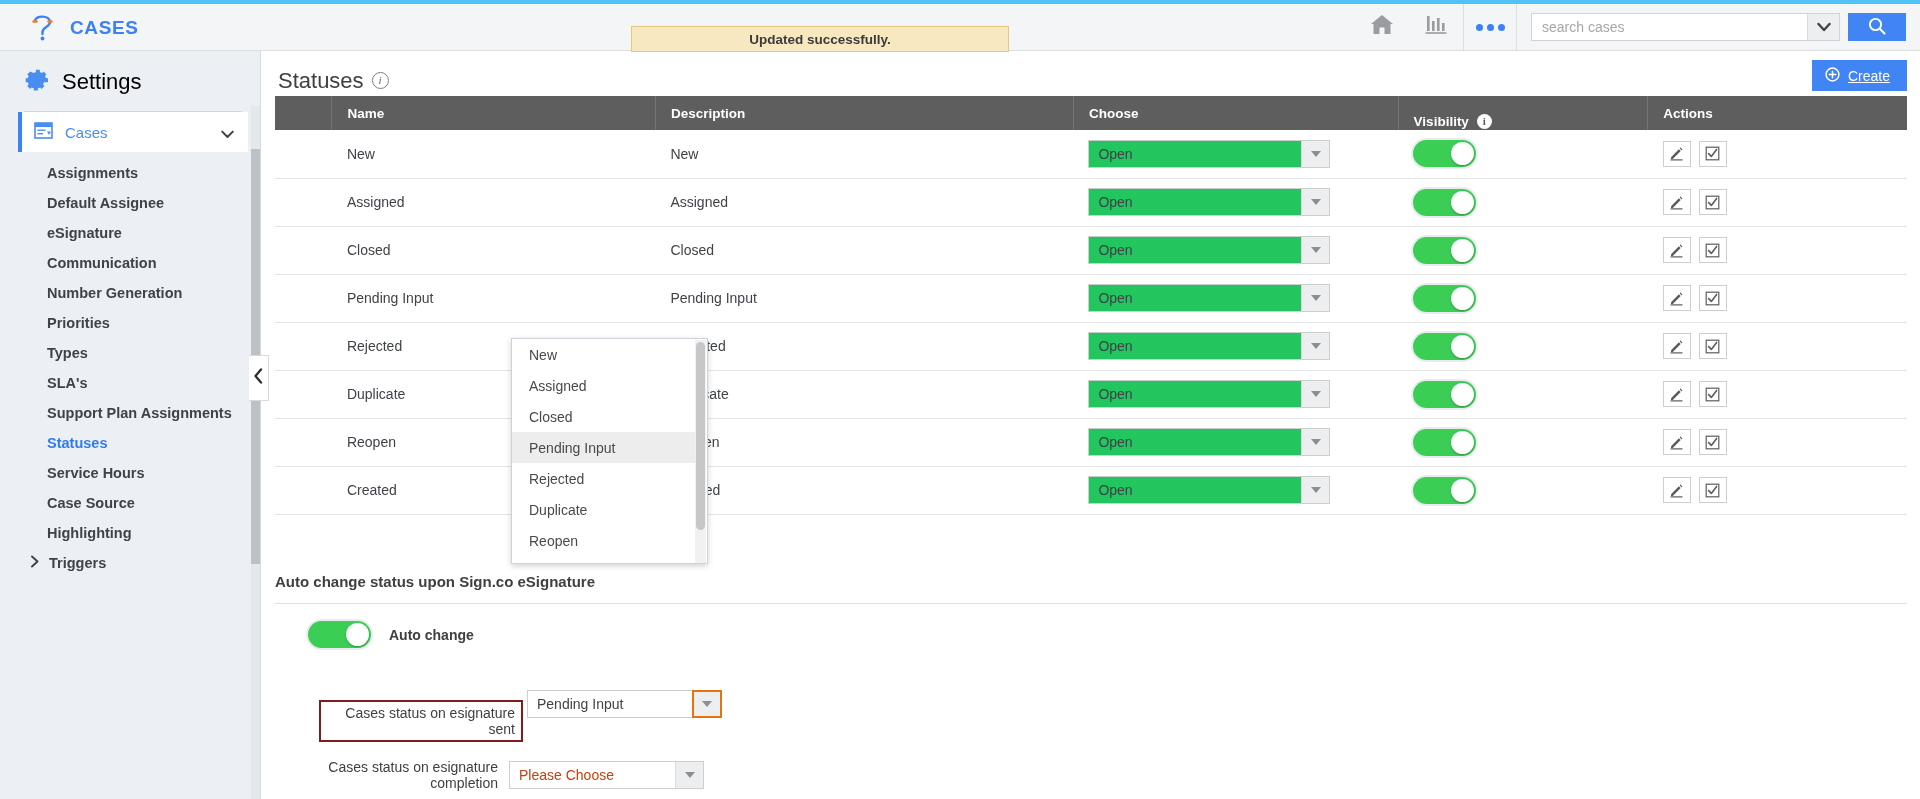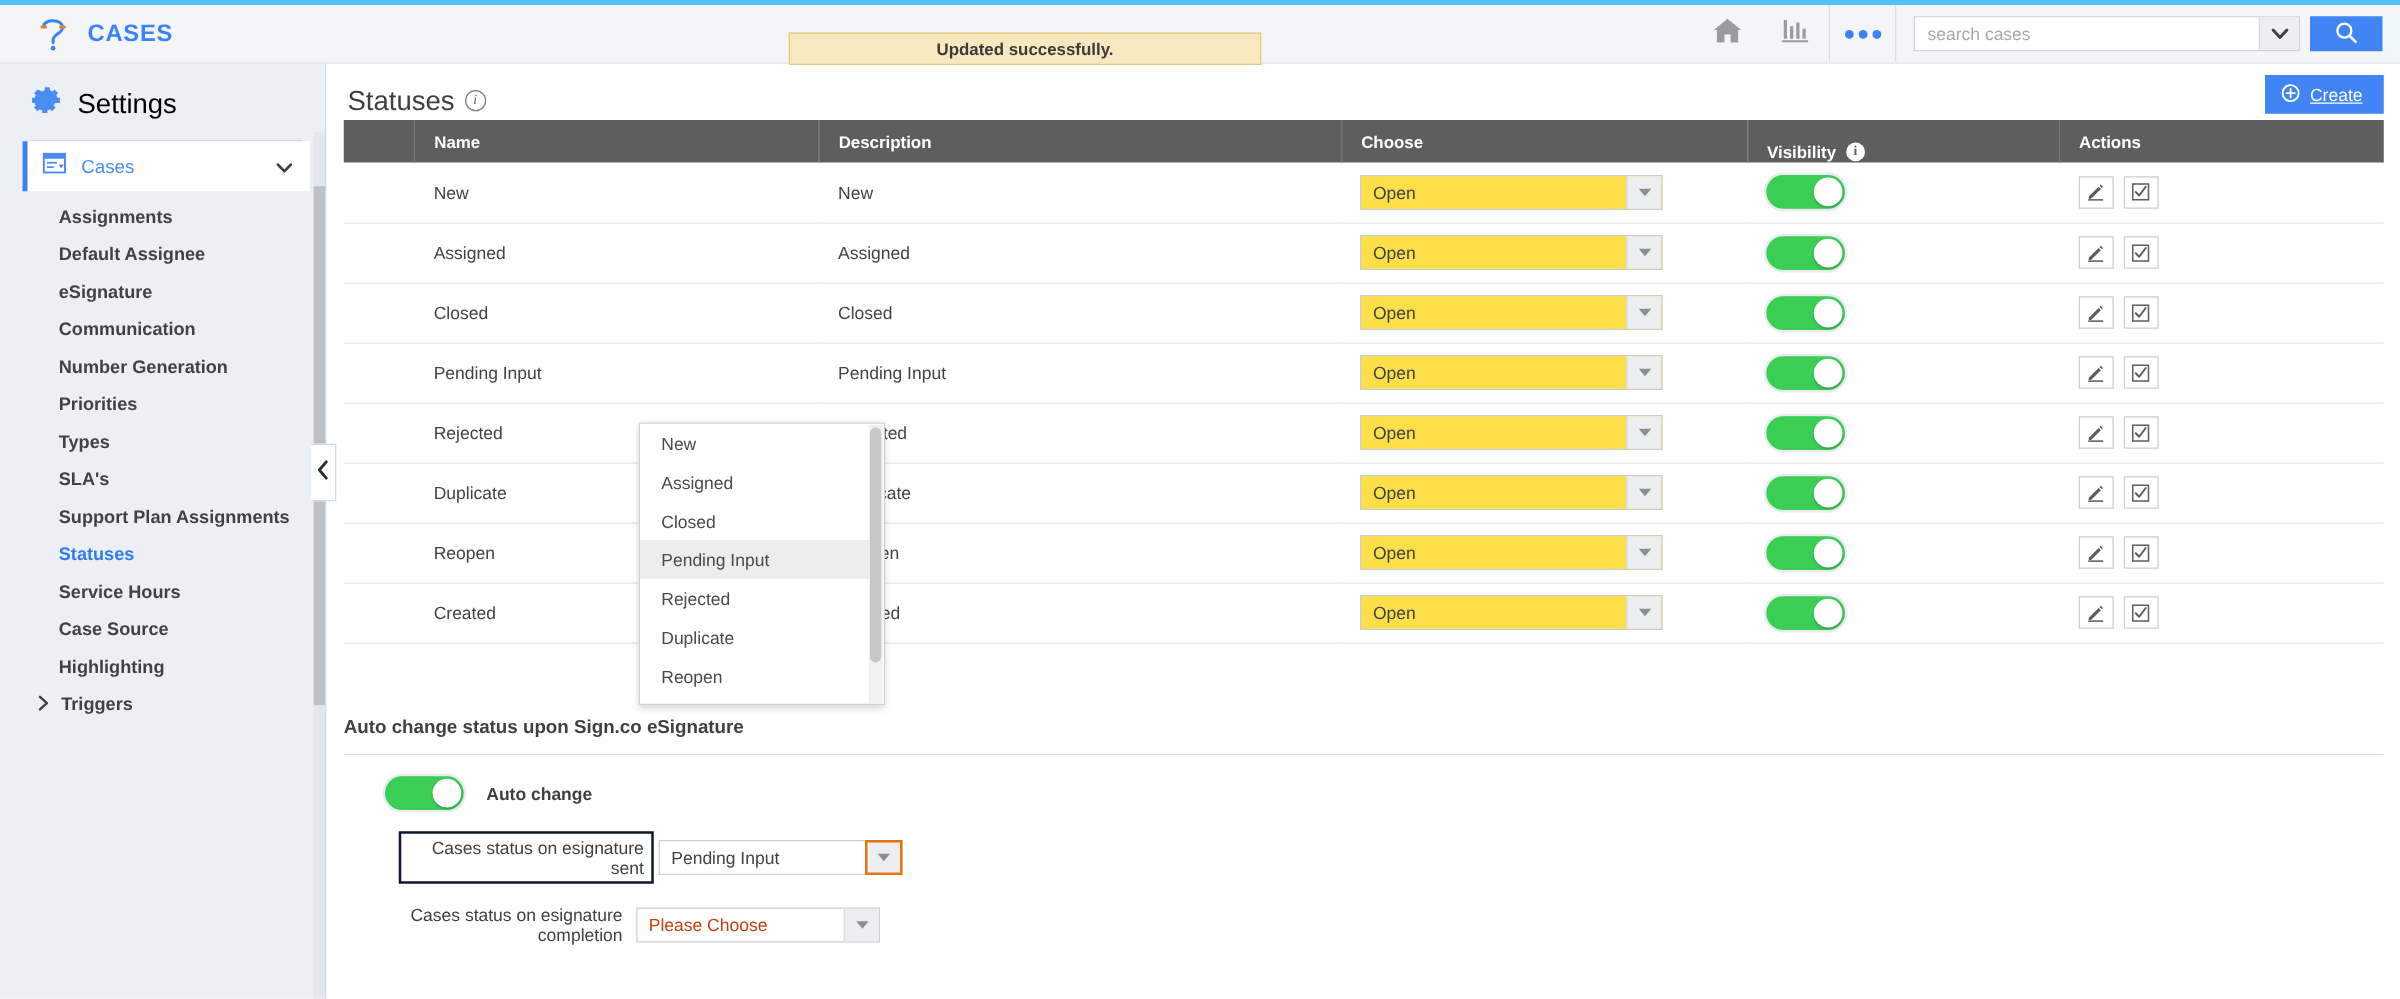--- a/index.html
+++ b/index.html
@@ -189,21 +189,21 @@
   .vis-head { display: inline-flex; align-items: center; gap: 8px; margin-top: 16px; }
   .info-dark {
     display: inline-flex; align-items: center; justify-content: center;
     width: 15px; height: 15px; border-radius: 50%; background: #fff; color: #5e5e5e;
     font-size: 11px; font-weight: bold; font-family: "Liberation Serif", serif;
     line-height: 1;
   }
 
   .select-ctl {
     display: flex; width: 242px; height: 28px;
-    border: 1px solid #ccced2; background: #fde047;
+    border: 1px solid #ccced2; background: #22c55e;
   }
   .select-ctl .val {
     flex: 1; display: flex; align-items: center; padding-left: 9px;
     font-size: 14px; color: #3f4348;
   }
   .select-ctl .arw {
     width: 28px; background: #eceef0; border-left: 1px solid #d9dbde;
     display: flex; align-items: center; justify-content: center;
   }
   .tri-down {
@@ -240,23 +240,24 @@
     position: absolute; right: 2px; top: 2px; width: 23px; height: 23px;
     border-radius: 50%; background: #fff; box-shadow: 0 1px 2px rgba(0,0,0,.28);
   }
   .auto-lbl { margin-left: 18px; font-size: 14px; font-weight: bold; color: #3f4042; }
 
   .fld-label {
     width: 230px; text-align: right; font-size: 14px; color: #3f4042;
     padding-right: 7px;
   }
   .fld-label.highlight {
-    border: 2px solid #0f172a; padding: 3px 6px 3px 6px;
+    border: 2px solid #7f1d1d; padding: 3px 6px 3px 6px;
     width: 204px; margin-left: 44px; background: #fff;
     font-weight: normal;
+    margin-top: 35px;
   }
   .fld-select {
     display: flex; width: 195px; height: 28px;
     border: 1px solid #ccced2; background: #fff; margin-left: 4px;
   }
   .fld-select .val {
     flex: 1; display: flex; align-items: center; padding-left: 9px;
     font-size: 14px; color: #3f4348;
   }
   .fld-select .val.placeholder { color: #c2410c; }

